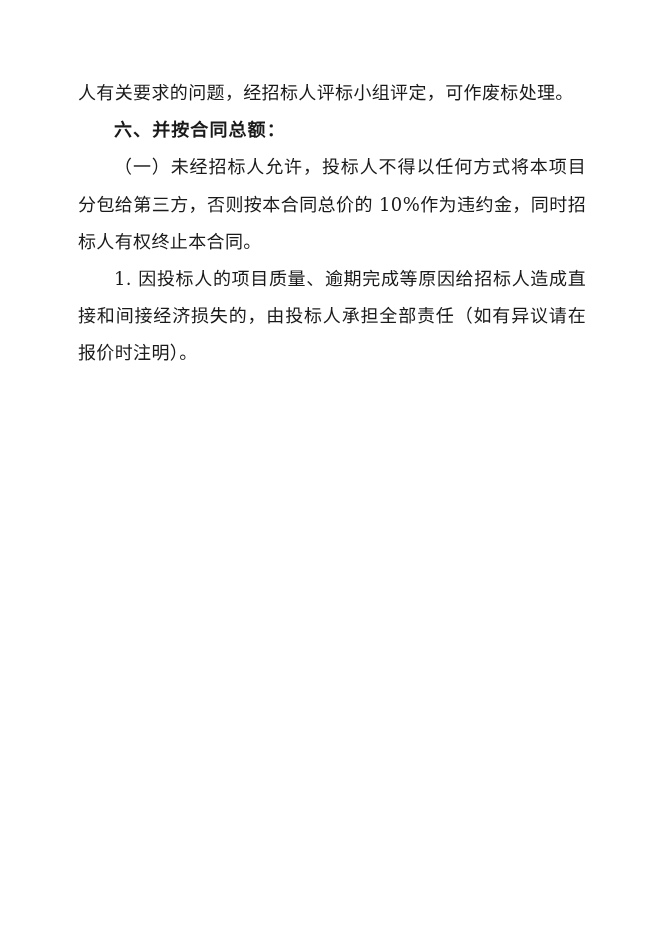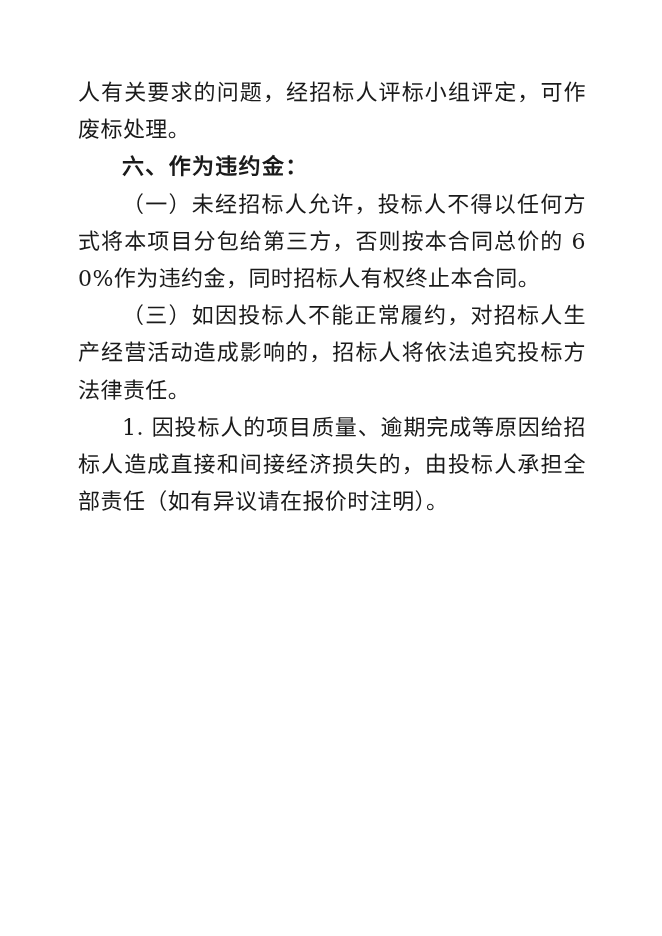--- a/index.html
+++ b/index.html
@@ -27,21 +27,21 @@
     position: absolute;
     left: 78px;
     top: 74px;
     width: 508px;
   }
 
   
   .para,
   .heading,
   .cont {
-    font-size: 22px;
+    font-size: 18px;
     line-height: 37.2px;
     color: #1a1a1a;
     text-align: justify;
     text-justify: inter-ideograph;
     letter-spacing: 0.02em;
     margin: 0;
     word-break: break-all;
     font-family: "DejaVu Serif", "Liberation Serif", serif;
   }
 
@@ -73,25 +73,24 @@
   }
 </style>
 </head>
 <body>
 
 <div class="page">
   <div class="page-body">
 
     <p class="cont">人有关要求的问题，经招标人评标小组评定，可作废标处理。</p>
 
-    <p class="heading">六、作为违约金：</p>
+    <p class="heading">六、并按合同总额：</p>
 
-    <p class="para">（一）未经招标人允许，投标人不得以任何方式将本项目分包给第三方，否则按本合同总价的 60%作为违约金，同时招标人有权终止本合同。</p>
+    <p class="para">（一）未经招标人允许，投标人不得以任何方式将本项目分包给第三方，否则按本合同总价的 10%作为违约金，同时招标人有权终止本合同。</p>
 
 
-    <p class="para">（三）如因投标人不能正常履约，对招标人生产经营活动造成影响的，招标人将依法追究投标方法律责任。</p>
 
 
 
     <p class="para subitem">1. 因投标人的项目质量、逾期完成等原因给招标人造成直接和间接经济损失的，由投标人承担全部责任（如有异议请在报价时注明）。</p>
 
   </div>
 </div>
 
 </body></html>

